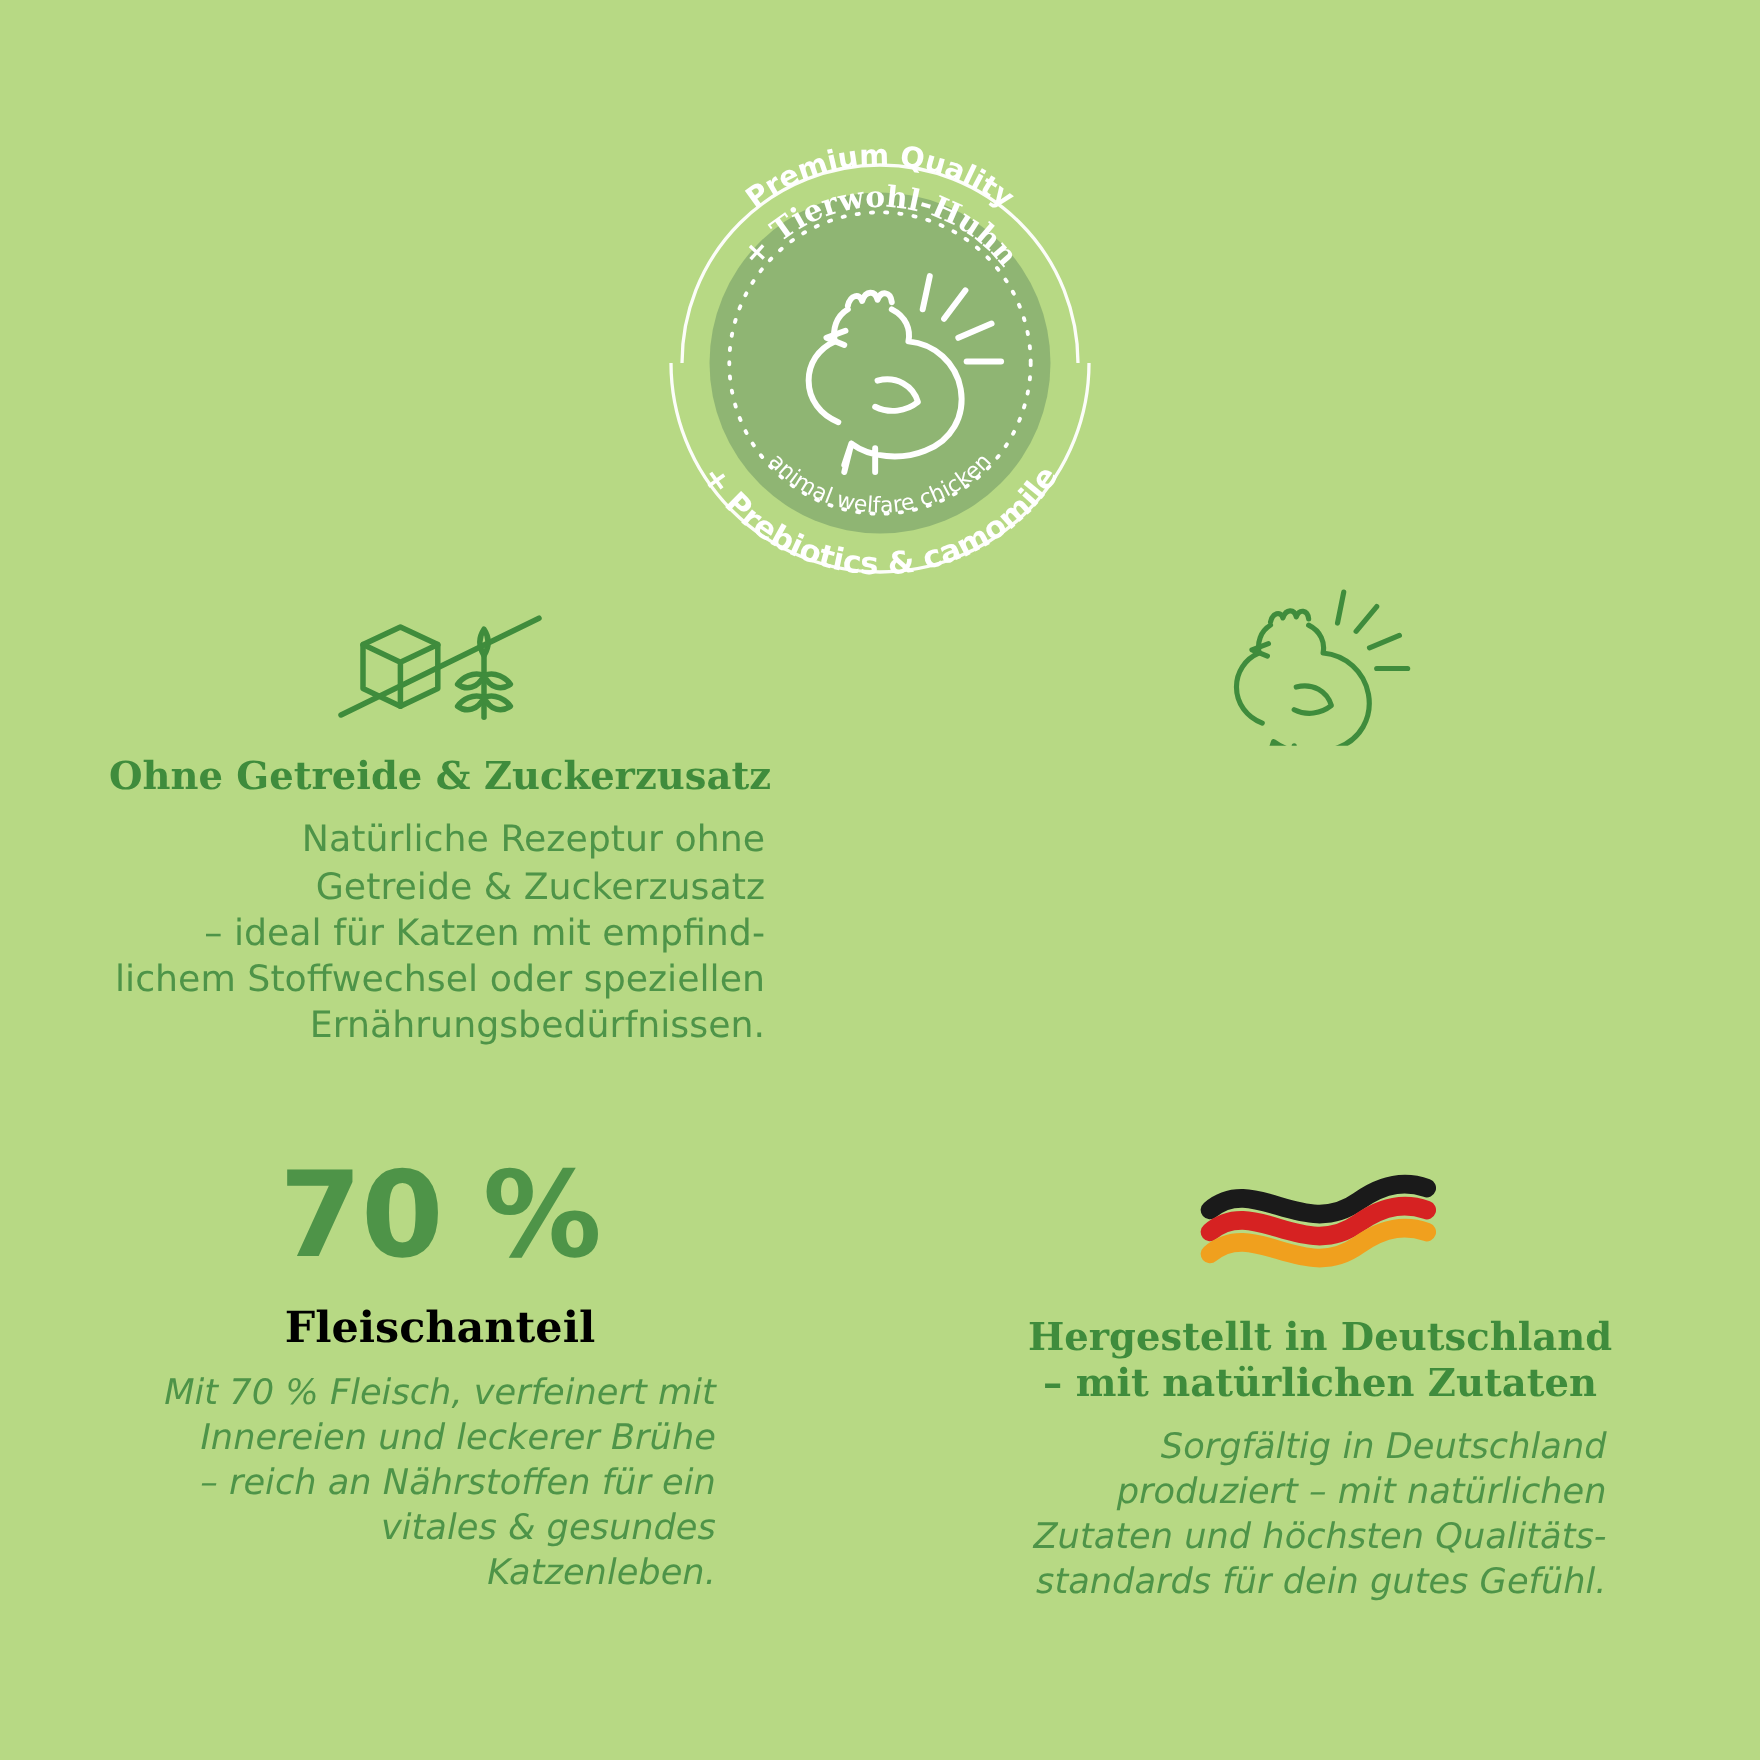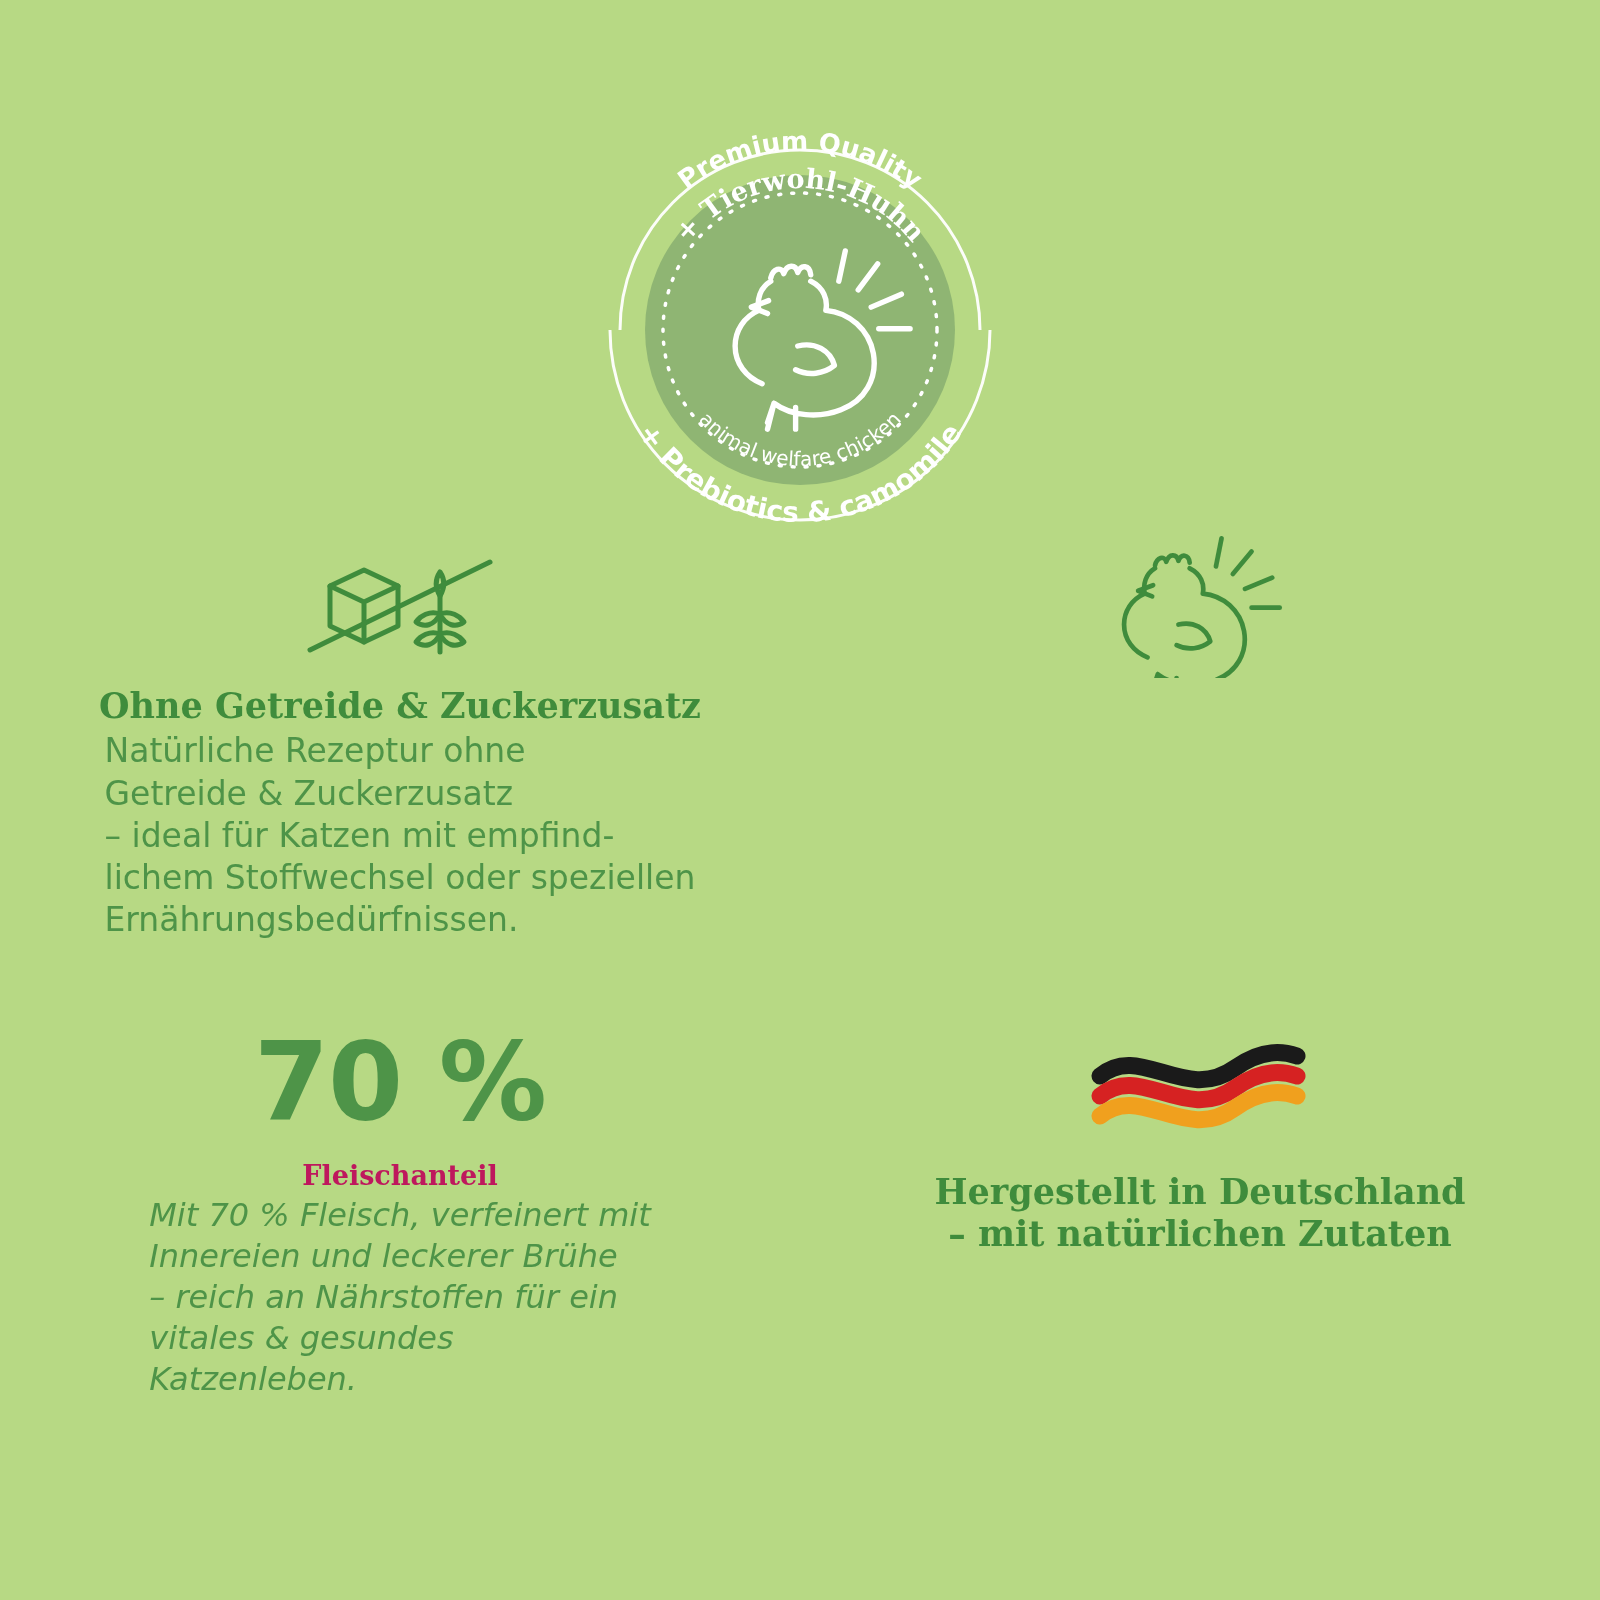--- a/index.html
+++ b/index.html
@@ -70,33 +70,33 @@
     font-weight: bold;
     font-size: 35px;
     color: #3f8c3c;
     text-align: center;
     line-height: 1.18;
     margin: 0 0 4px 0;
   }
   .subtitle {
     font-family: "DejaVu Serif", serif;
     font-weight: bold;
-    font-size: 27px;
-    color: #be185d;
+    font-size: 39px;
+    color: #000000;
     text-align: right;
     line-height: 1.2;
     margin: 0 0 2px 0;
   }
   .body-text {
     font-family: "DejaVu Sans", sans-serif;
     font-size: 33px;
     color: #4e9448;
-    text-align: left;
+    text-align: right;
     line-height: 1.28;
-    margin: 0;
+    margin: 12px;
     white-space: pre-line;
   }
   .row2 .body-text { font-size: 32px; font-style: italic; }
 </style>
 </head>
 <body>
 
 <div class="badge-wrap">
   <svg width="440" height="440" viewBox="0 0 440 440" xmlns="http://www.w3.org/2000/svg">
     <defs>
@@ -206,15 +206,19 @@
   <div class="cell row2">
     <div class="icon-box">
       <svg width="230" height="110" viewBox="0 0 230 110" fill="none" stroke-linecap="round">
         <path d="M15 42 C55 8, 100 70, 150 34 C175 16, 195 16, 212 22" stroke="#1a1a1a" stroke-width="17"></path>
         <path d="M15 62 C55 28, 100 90, 150 54 C175 36, 195 36, 212 42" stroke="#d62222" stroke-width="17"></path>
         <path d="M15 82 C55 48, 100 110, 150 74 C175 56, 195 56, 212 62" stroke="#f0a01e" stroke-width="17"></path>
       </svg>
     </div>
     <div class="title" style="white-space: pre-line;">Hergestellt in Deutschland
 – mit natürlichen Zutaten</div>
+    <div class="body-text">Sorgfältig in Deutschland
+produziert – mit natürlichen
+Zutaten und höchsten Qualitäts-
+standards für dein gutes Gefühl.</div>
   </div>
 
 </div>
 
 </body></html>

